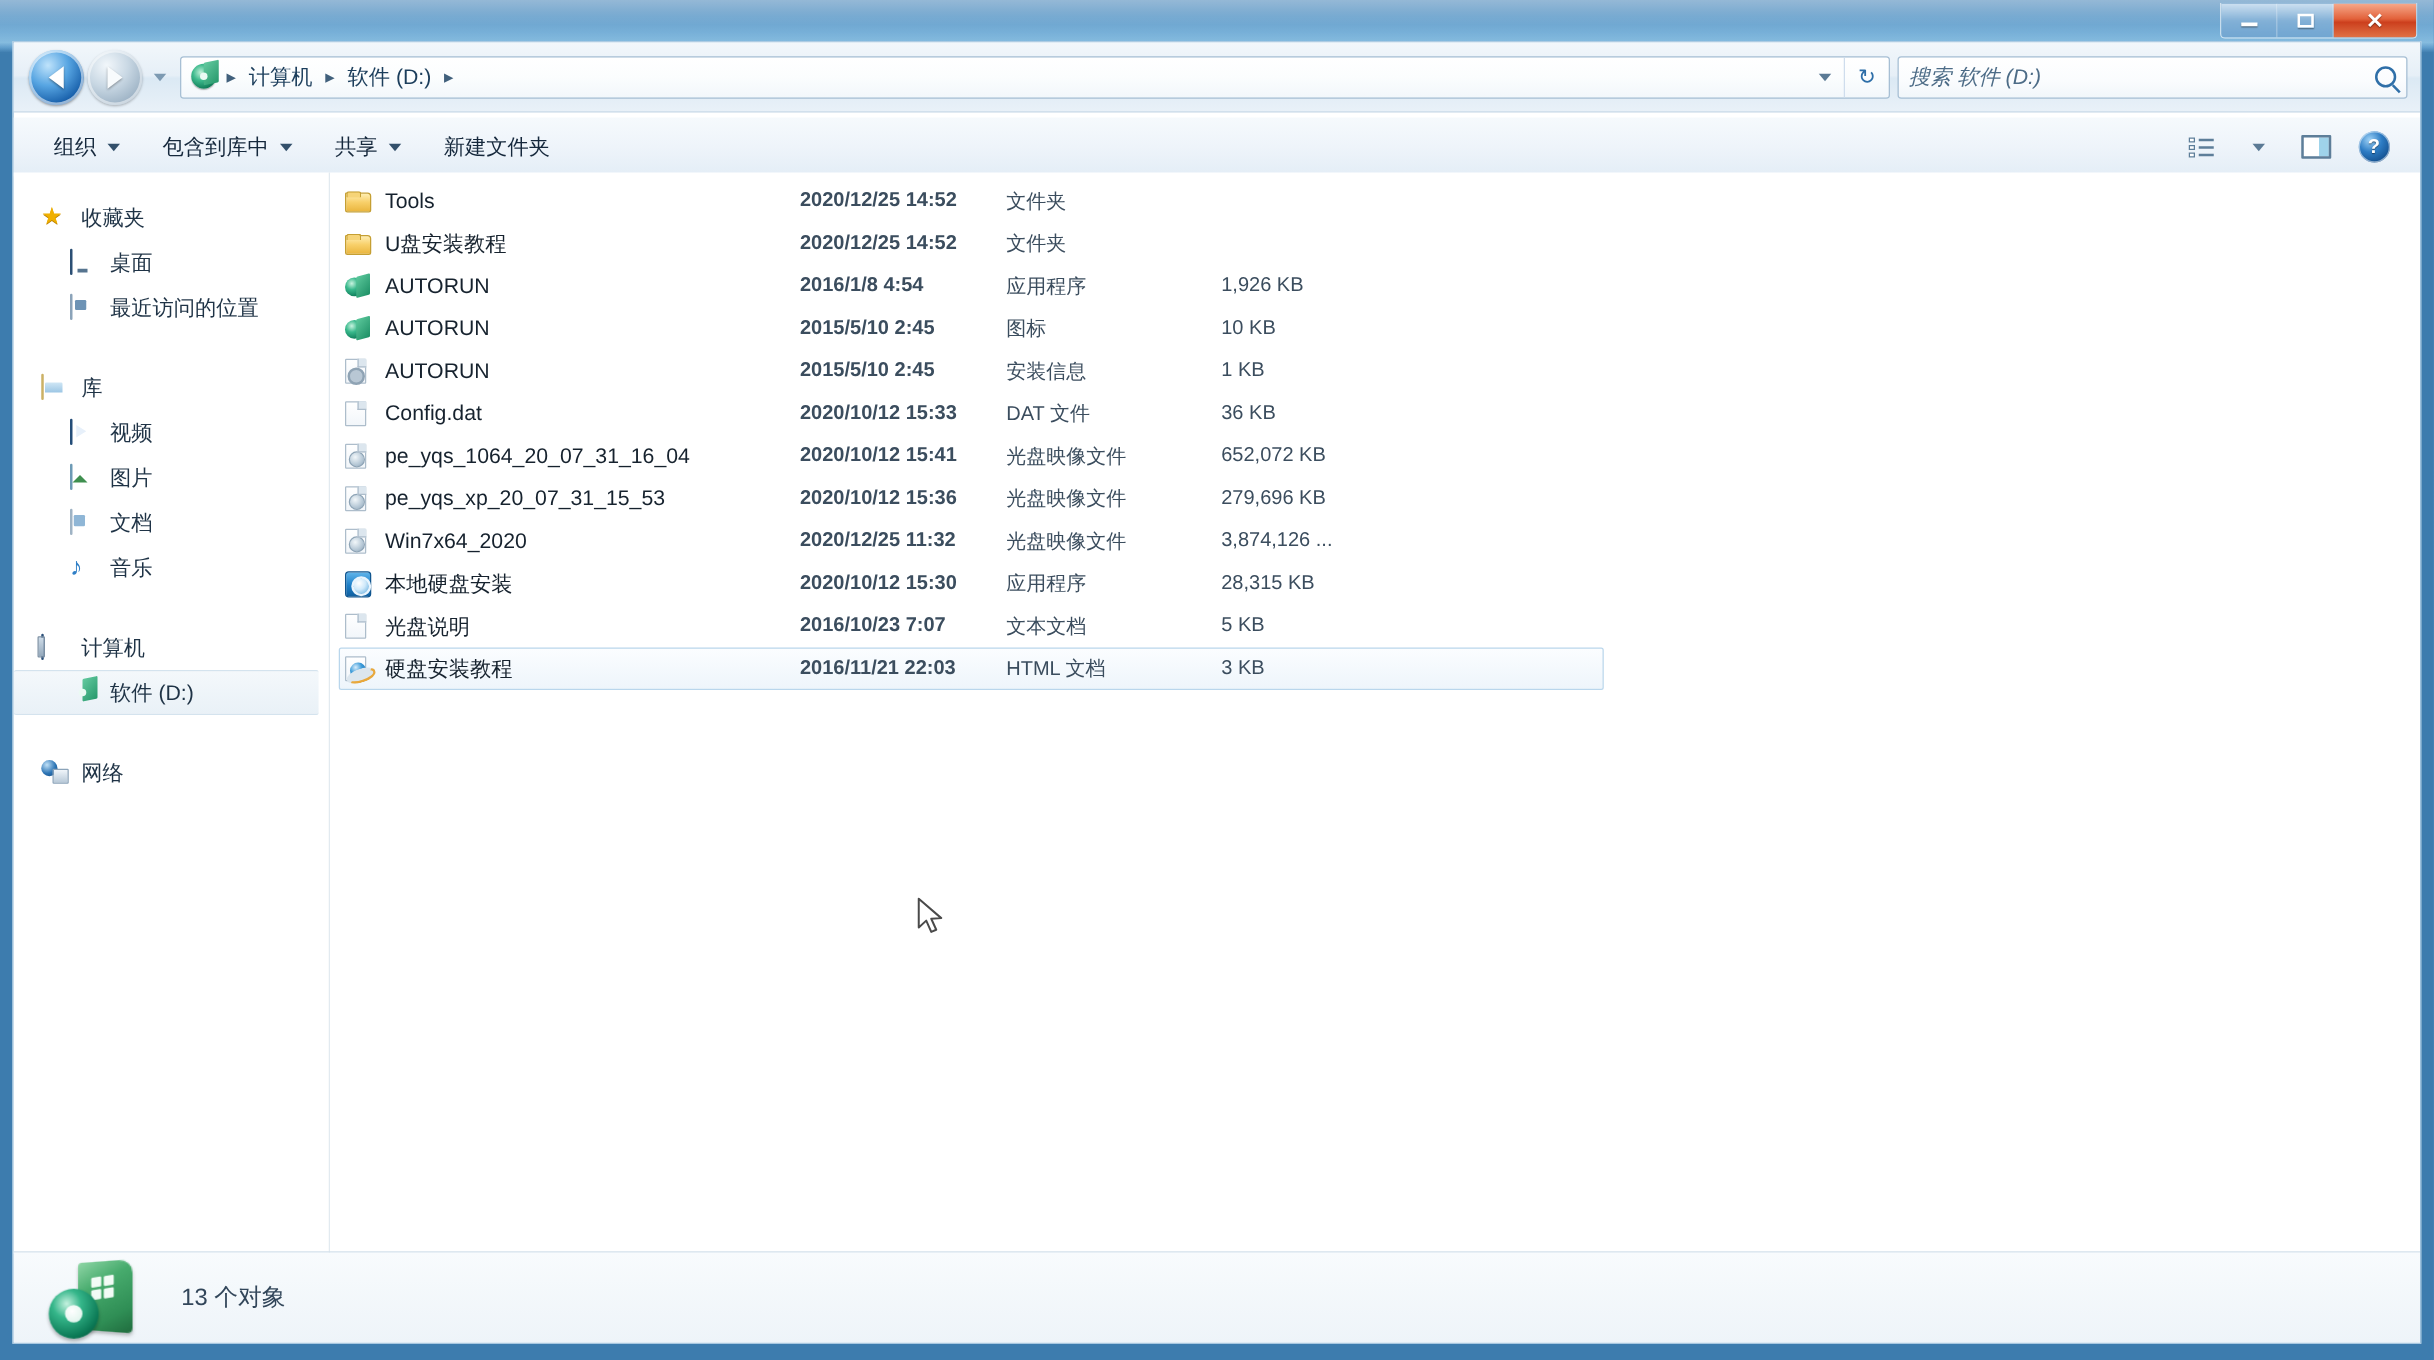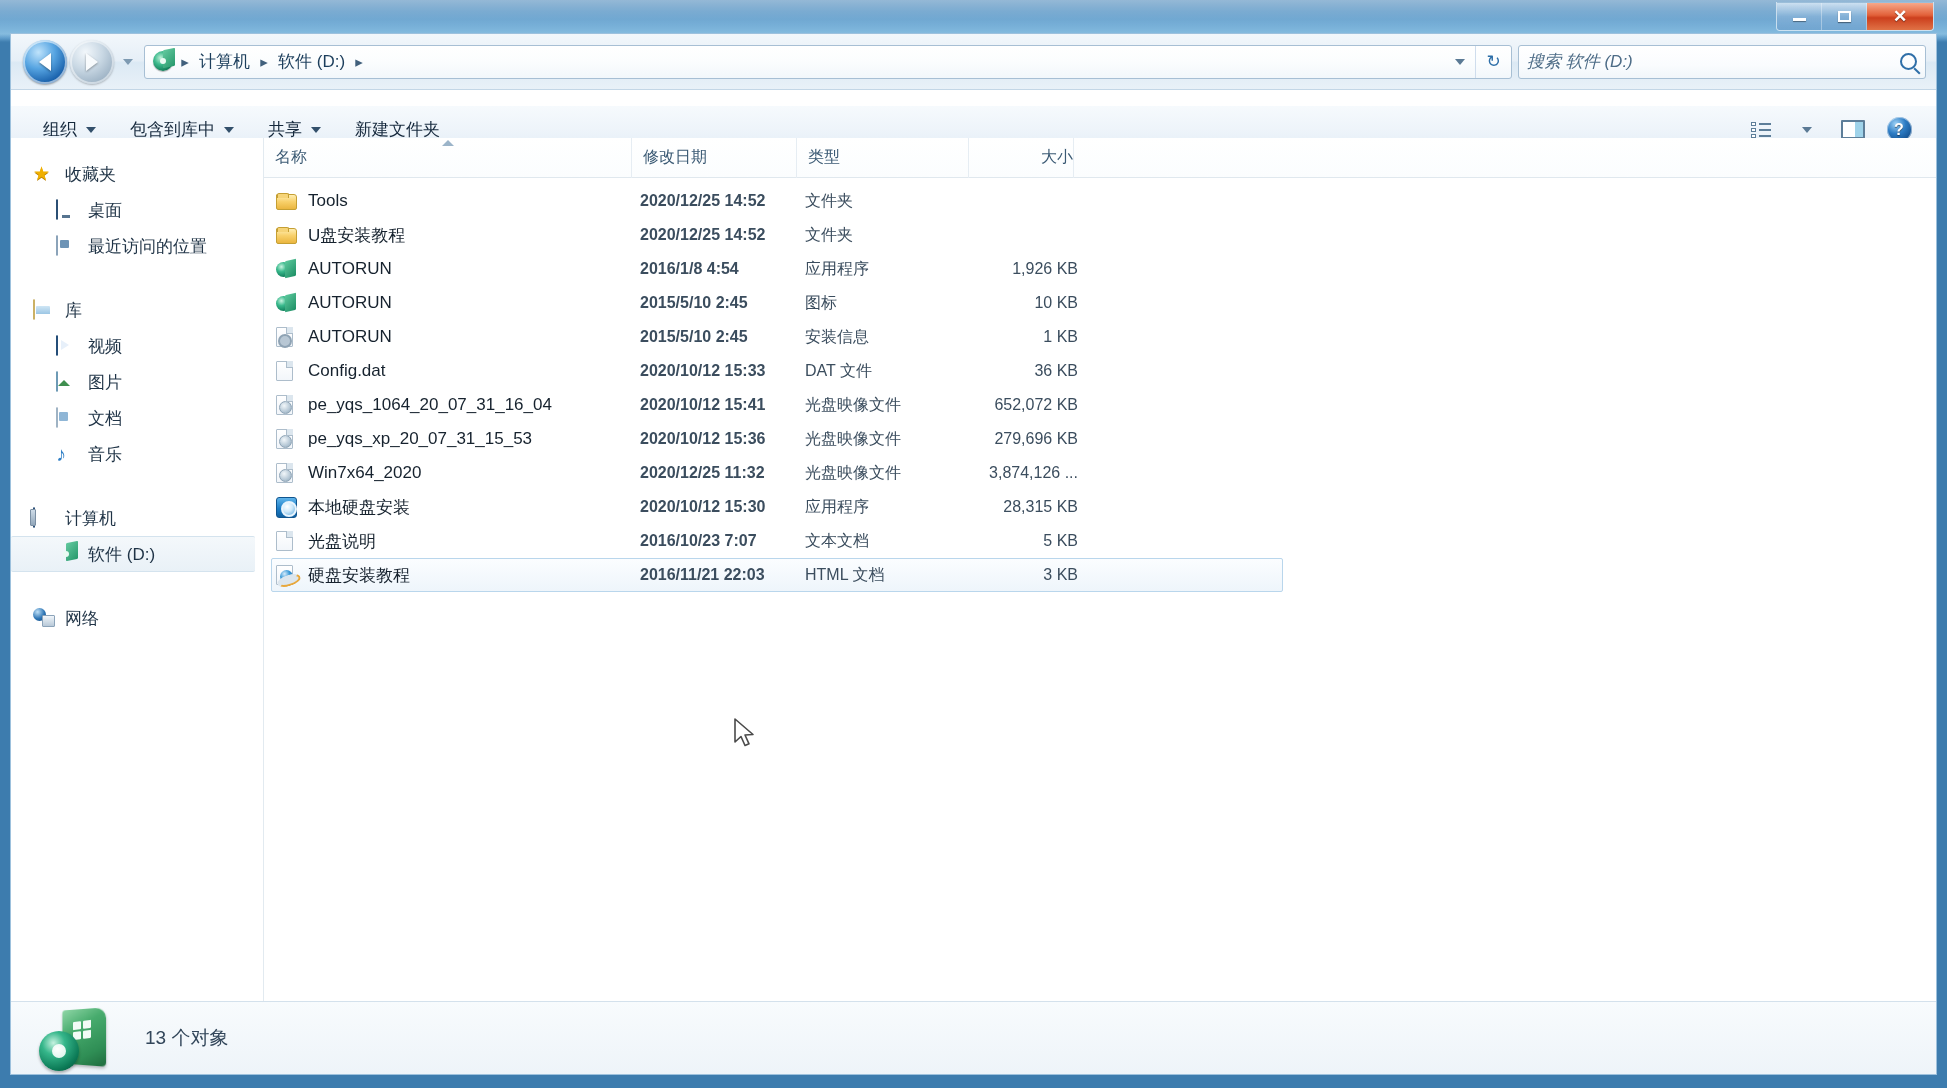--- a/index.html
+++ b/index.html
@@ -189,21 +189,21 @@
     width:17px;height:17px; border:2px solid #2f6fa8; border-radius:50%;
     position:relative; flex:0 0 auto;
   }
   .mag::after {
     content:""; position:absolute; right:-6px; bottom:-4px;
     width:8px;height:2px; background:#2f6fa8; transform:rotate(45deg);
   }
 
   
   #cmdbar {
-    position:absolute; left:0; top:72px; width:100%; height:48px;
+    position:absolute; left:0; top:60px; width:100%; height:48px;
     background: linear-gradient(180deg,#f6fafd 0%, #eef4fa 50%, #e3edf6 100%);
     border-bottom:1px solid #c9dae8;
     display:flex; align-items:center;
   }
   .cmd {
     display:flex; align-items:center; gap:9px;
     padding:6px 14px; margin-left:6px;
     font-size:17px; color:#15283c; cursor:default; border-radius:3px;
     white-space:nowrap;
   }
@@ -399,21 +399,21 @@
     border:1px solid #b9d6ec;
     border-radius:2px;
   }
   .cell-name {
     width:368px; display:flex; align-items:center; gap:10px;
     font-size:17px; color:#16222e; padding-left:4px;
     white-space:nowrap; overflow:hidden;
   }
   .cell-date { width:165px; font-size:16px; color:#3b4d5e; white-space:nowrap;font-weight:bold; }
   .cell-type { width:172px; font-size:16px; color:#3b4d5e; white-space:nowrap; }
-  .cell-size { width:105px; font-size:16px; color:#3b4d5e; text-align:right; white-space:nowrap; padding-right:4px; }
+  .cell-size { width:105px; font-size:16px; color:#3b4d5e; text-align:left; white-space:nowrap; padding-right:4px; }
 
   
   .fic { width:22px; height:22px; position:relative; flex:0 0 auto; }
   .fic-folder {
     width:21px;height:16px;margin-top:4px;
     background:linear-gradient(180deg,#ffeeb2 0%, #f8d06a 48%, #eab63f 100%);
     border:1px solid #c59f33; border-radius:1px 3px 2px 2px;
   }
   .fic-folder::before{
     content:"";position:absolute;left:0;top:-2px;width:10px;height:4px;
@@ -673,35 +673,20 @@
 
         <div class="nav-group">
           <div class="nav-row">
             <span class="ic"><span class="ic-net"></span></span>
             <span>网络</span>
           </div>
         </div>
       </div>
 
       <div id="listpane">
-        <div id="colhdr">
-          <div class="col col-name">
-            <span class="sortmark"></span>
-            <span>名称</span>
-          </div>
-          <div class="col col-date">
-            <span>修改日期</span>
-          </div>
-          <div class="col col-type">
-            <span>类型</span>
-          </div>
-          <div class="col col-size last">
-            <span style="padding-left:11px;">大小</span>
-          </div>
-        </div>
 
         <div id="rows">
             <div class="row">
               <div class="cell-name">
                 <span class="fic">
                   <span class="fic-folder" style="position: absolute; left: 0px; top: 0px;"></span>
                 </span>
                 <span>Tools</span>
               </div>
               <div class="cell-date">2020/12/25 14:52</div>

